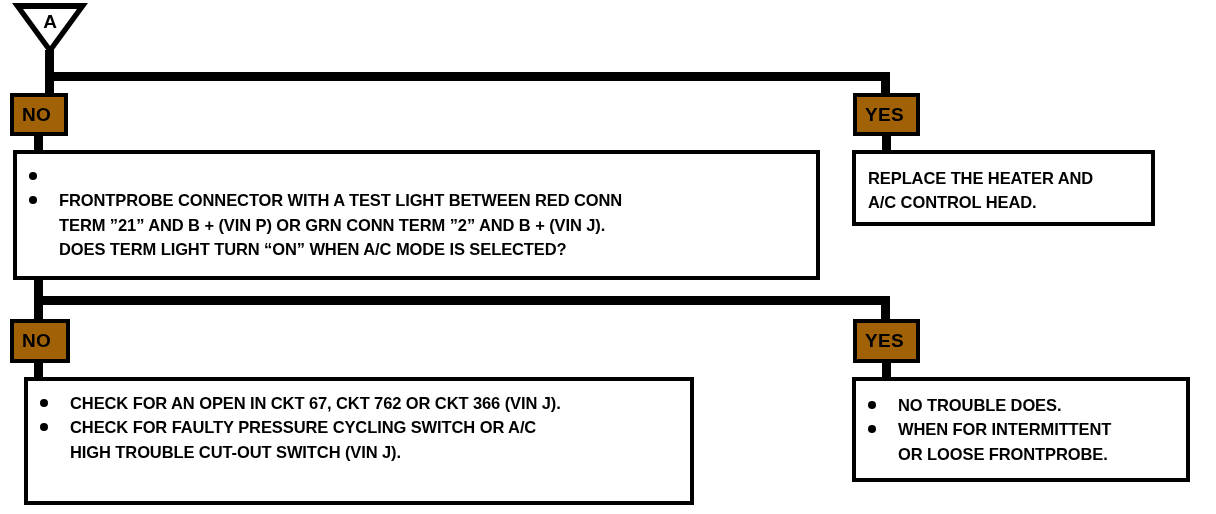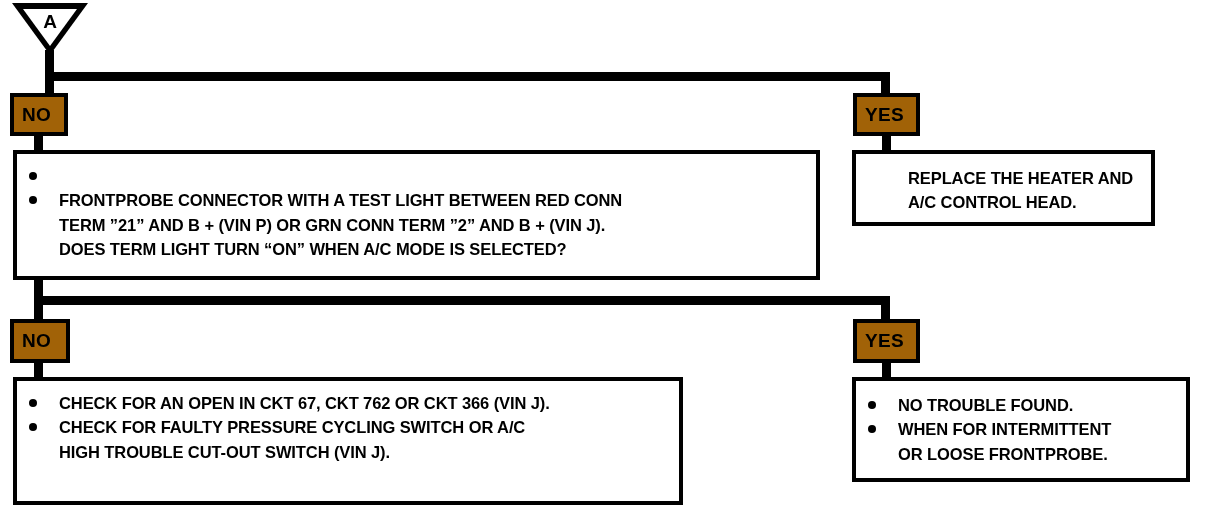--- a/index.html
+++ b/index.html
@@ -165,21 +165,21 @@
         <span class="bullet-cell"></span>
         <span>TERM ”21” AND B + (VIN P) OR GRN CONN TERM ”2” AND B + (VIN J).</span>
       </div>
       <div class="line-row">
         <span class="bullet-cell"></span>
         <span>DOES TERM LIGHT TURN “ON” WHEN A/C MODE IS SELECTED?</span>
       </div>
     </div>
   </div>
 
-  <div class="cbox" style="left:852px; top:150px; width:303px; height:76px;padding-left:40px;">
+  <div class="cbox" style="left:852px; top:150px; width:303px; height:76px;">
     <div class="cbox-inner" style="padding-top:12px;">
       <div class="plain-row">REPLACE THE HEATER AND</div>
       <div class="plain-row">A/C CONTROL HEAD.</div>
     </div>
   </div>
 
   <div class="vline" style="left:34px; top:278px; width:9px; height:24px;"></div>
   <div class="hline" style="left:34px; top:296px; width:856px; height:9px;"></div>
   <div class="vline" style="left:34px; top:296px; width:9px; height:26px;"></div>
   <div class="vline" style="left:881px; top:296px; width:9px; height:26px;"></div>
@@ -188,42 +188,42 @@
     <span>NO</span>
   </div>
 
   <div class="ynbox" style="left:853px; top:319px; width:67px; height:44px;">
     <span>YES</span>
   </div>
 
   <div class="vline" style="left:34px; top:361px; width:9px; height:18px;"></div>
   <div class="vline" style="left:882px; top:361px; width:9px; height:18px;"></div>
 
-  <div class="cbox" style="left:13px; top:377px; width:670px; height:128px;">
+  <div class="cbox" style="left:24px; top:377px; width:670px; height:128px;">
     <div class="cbox-inner">
       <div class="line-row">
         <span class="bullet-cell"><i class="bullet-dot"></i></span>
         <span>CHECK FOR AN OPEN IN CKT 67, CKT 762 OR CKT 366 (VIN J).</span>
       </div>
       <div class="line-row">
         <span class="bullet-cell"><i class="bullet-dot"></i></span>
         <span>CHECK FOR FAULTY PRESSURE CYCLING SWITCH OR A/C</span>
       </div>
       <div class="line-row">
         <span class="bullet-cell"></span>
         <span>HIGH TROUBLE CUT-OUT SWITCH (VIN J).</span>
       </div>
     </div>
   </div>
 
   <div class="cbox" style="left:852px; top:377px; width:338px; height:105px;">
     <div class="cbox-inner" style="padding-top:12px;">
       <div class="line-row">
         <span class="bullet-cell"><i class="bullet-dot"></i></span>
-        <span>NO TROUBLE FOUND.</span>
+        <span>NO TROUBLE DOES.</span>
       </div>
       <div class="line-row">
         <span class="bullet-cell"><i class="bullet-dot"></i></span>
         <span>WHEN FOR INTERMITTENT</span>
       </div>
       <div class="line-row">
         <span class="bullet-cell"></span>
         <span>OR LOOSE FRONTPROBE.</span>
       </div>
     </div>

